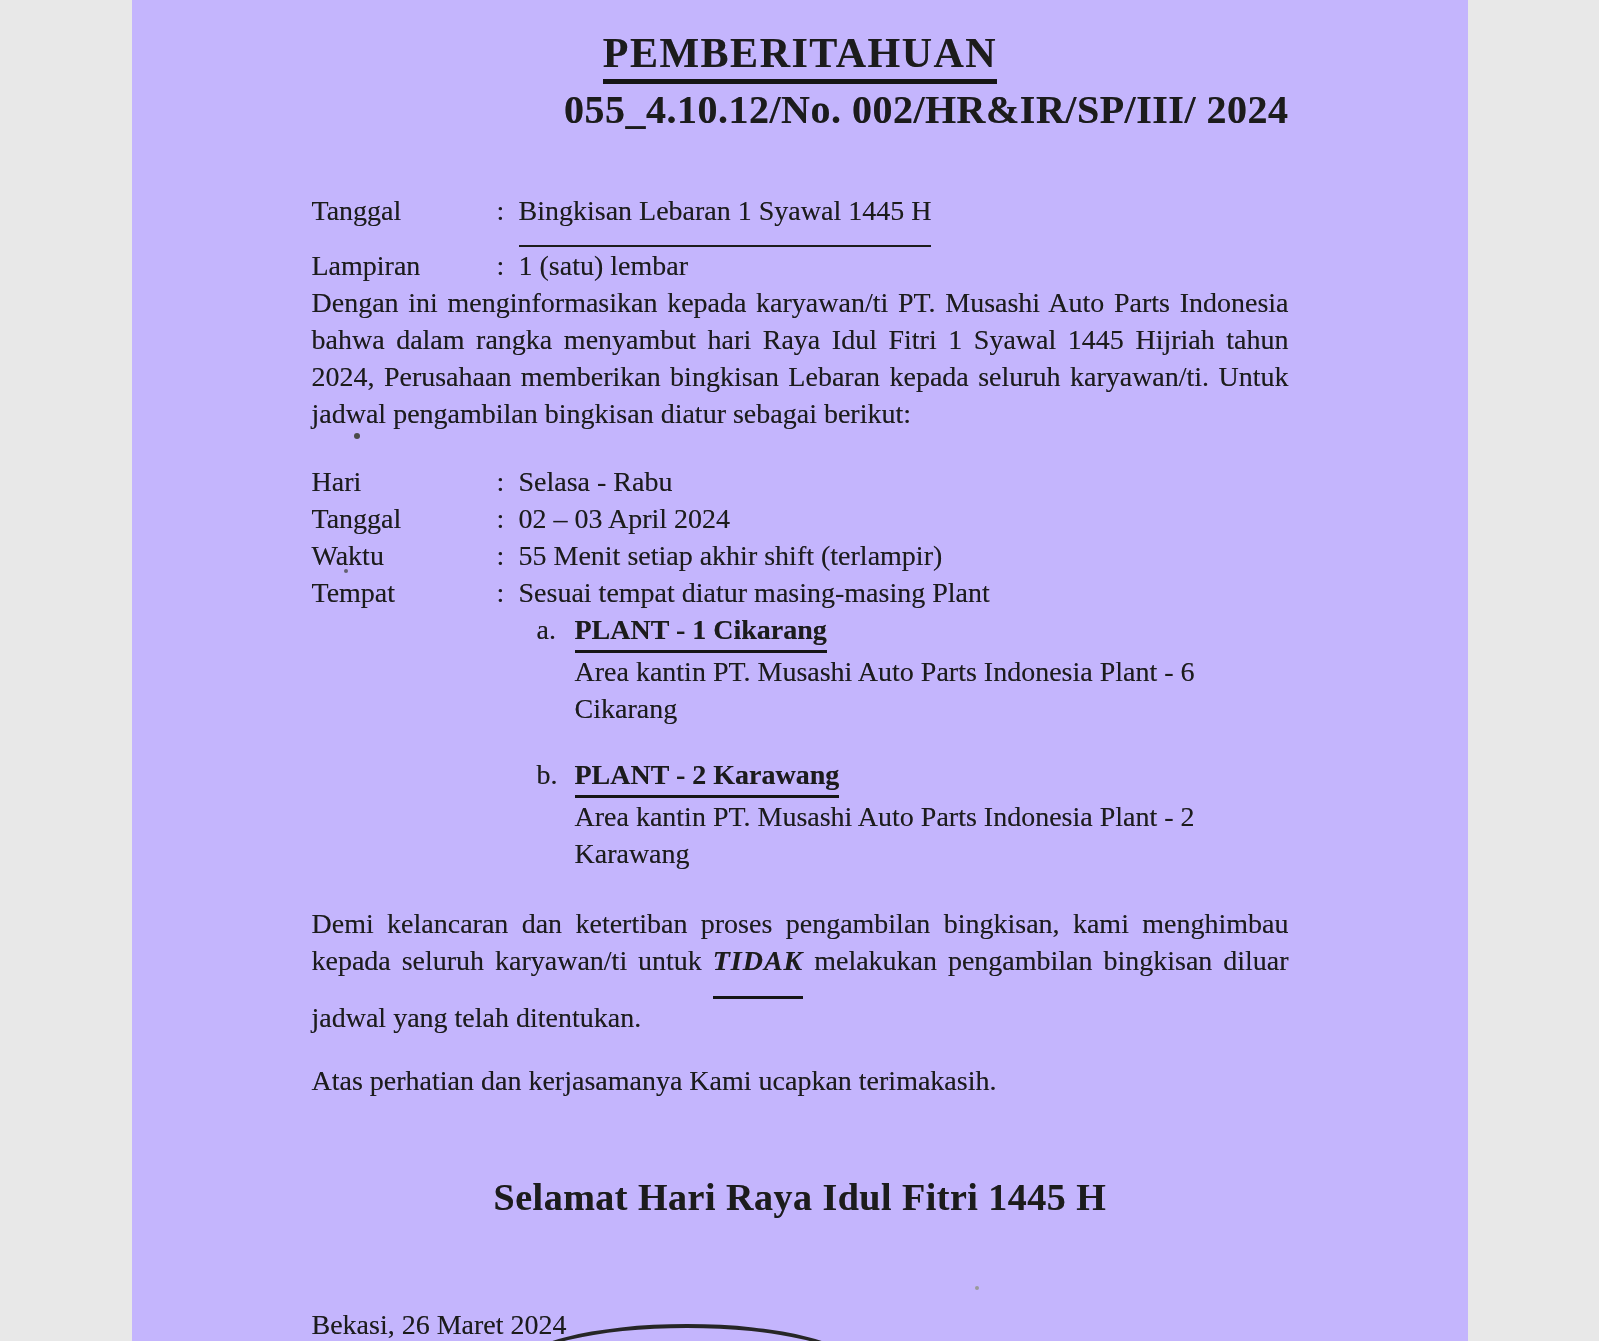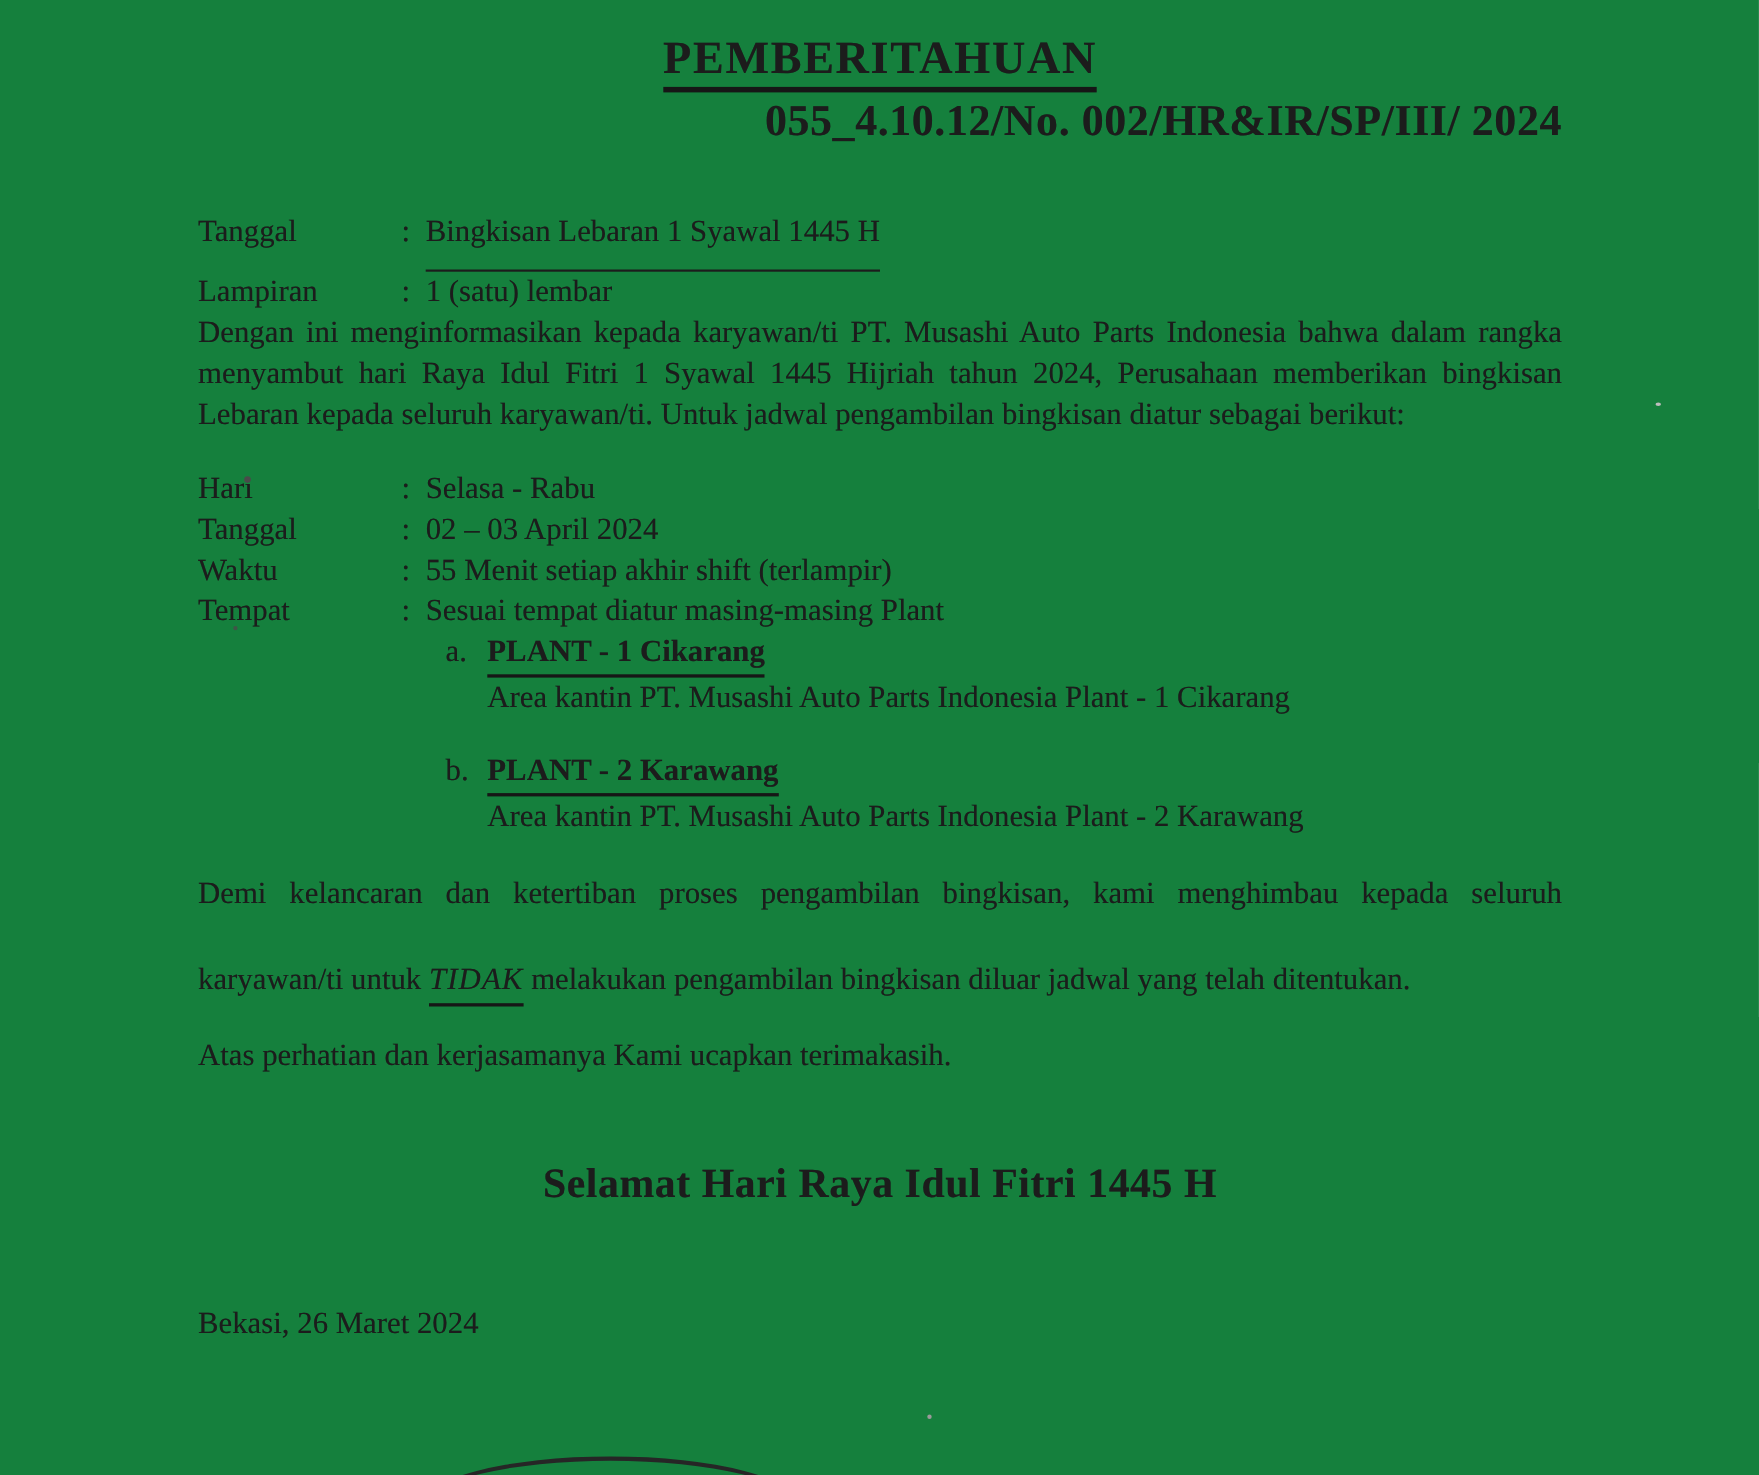--- a/index.html
+++ b/index.html
@@ -1,21 +1,21 @@
 <!DOCTYPE html>
 <html><head>
 <meta charset="utf-8">
 <style>
   * { margin:0; padding:0; box-sizing:border-box; }
   html,body { background:#e8e8e8; }
   .page {
     position:relative;
-    width:1599px; height:1341px;
+    width:1336px; height:1341px;
     margin:0 auto;
-    background:#15803d;
+    background:#c4b5fd;
     overflow:hidden;
     font-family:"Liberation Serif","DejaVu Serif",serif;
     color:#1c1c1c;
     text-shadow:0 0 0.6px rgba(20,20,20,0.45);
   }
   .content { padding:28px 179px 0 180px; }
 
   .doc-title { text-align:center; font-size:42px; font-weight:bold; line-height:50px; letter-spacing:1.5px; }
   .doc-title .u { display:inline-block; border-bottom:5px solid #161616; padding-bottom:1px; }
   .doc-ref { text-align:right; font-size:40px; font-weight:bold; line-height:40px; margin-top:6px; letter-spacing:0.5px; }
@@ -33,21 +33,21 @@
   .schedule { margin-top:31px; font-size:28px; line-height:37px; }
 
   .locations { font-size:28px; line-height:37px; margin-left:225px; }
   .loc-b { margin-top:29px; }
   .loc-head { display:flex; }
   .loc-head .marker { width:38px; flex:none; }
   .loc-title { display:inline-block; font-weight:bold; border-bottom:3px solid #161616; padding-bottom:2px; }
   .loc-detail { margin-left:38px; }
 
   .notice { margin-top:33px; }
-  .emph { display:inline-block; font-weight:normal; font-style:italic; border-bottom:3.5px solid #161616; padding-bottom:3px; letter-spacing:1px;margin-top:41px; }
+  .emph { display:inline-block; font-weight:bold; font-style:italic; border-bottom:3.5px solid #161616; padding-bottom:17px; letter-spacing:1px; }
   .thanks { margin-top:26px; text-align:left; }
 
   .greeting { text-align:center; margin-top:73px; font-size:38px; font-weight:bold; line-height:50px; letter-spacing:0.5px; }
   .greeting .u { display:inline-block; border-bottom:5px solid #161616; padding-bottom:2px; }
 
   .dateline { margin-top:84px; font-size:28px; line-height:37px; }
 
   .stamp-arc {
     position:absolute; left:383px; top:1324px;
     width:344px; height:90px;
@@ -108,21 +108,21 @@
         <span class="value">Sesuai tempat diatur masing-masing Plant</span>
       </div>
     </div>
 
     <div class="locations">
       <div class="loc">
         <div class="loc-head">
           <span class="marker">a.</span>
           <span class="loc-title">PLANT - 1 Cikarang</span>
         </div>
-        <div class="loc-detail">Area kantin PT. Musashi Auto Parts Indonesia Plant - 1 Cikarang</div>
+        <div class="loc-detail">Area kantin PT. Musashi Auto Parts Indonesia Plant - 6 Cikarang</div>
       </div>
       <div class="loc loc-b">
         <div class="loc-head">
           <span class="marker">b.</span>
           <span class="loc-title">PLANT - 2 Karawang</span>
         </div>
         <div class="loc-detail">Area kantin PT. Musashi Auto Parts Indonesia Plant - 2 Karawang</div>
       </div>
     </div>
 

